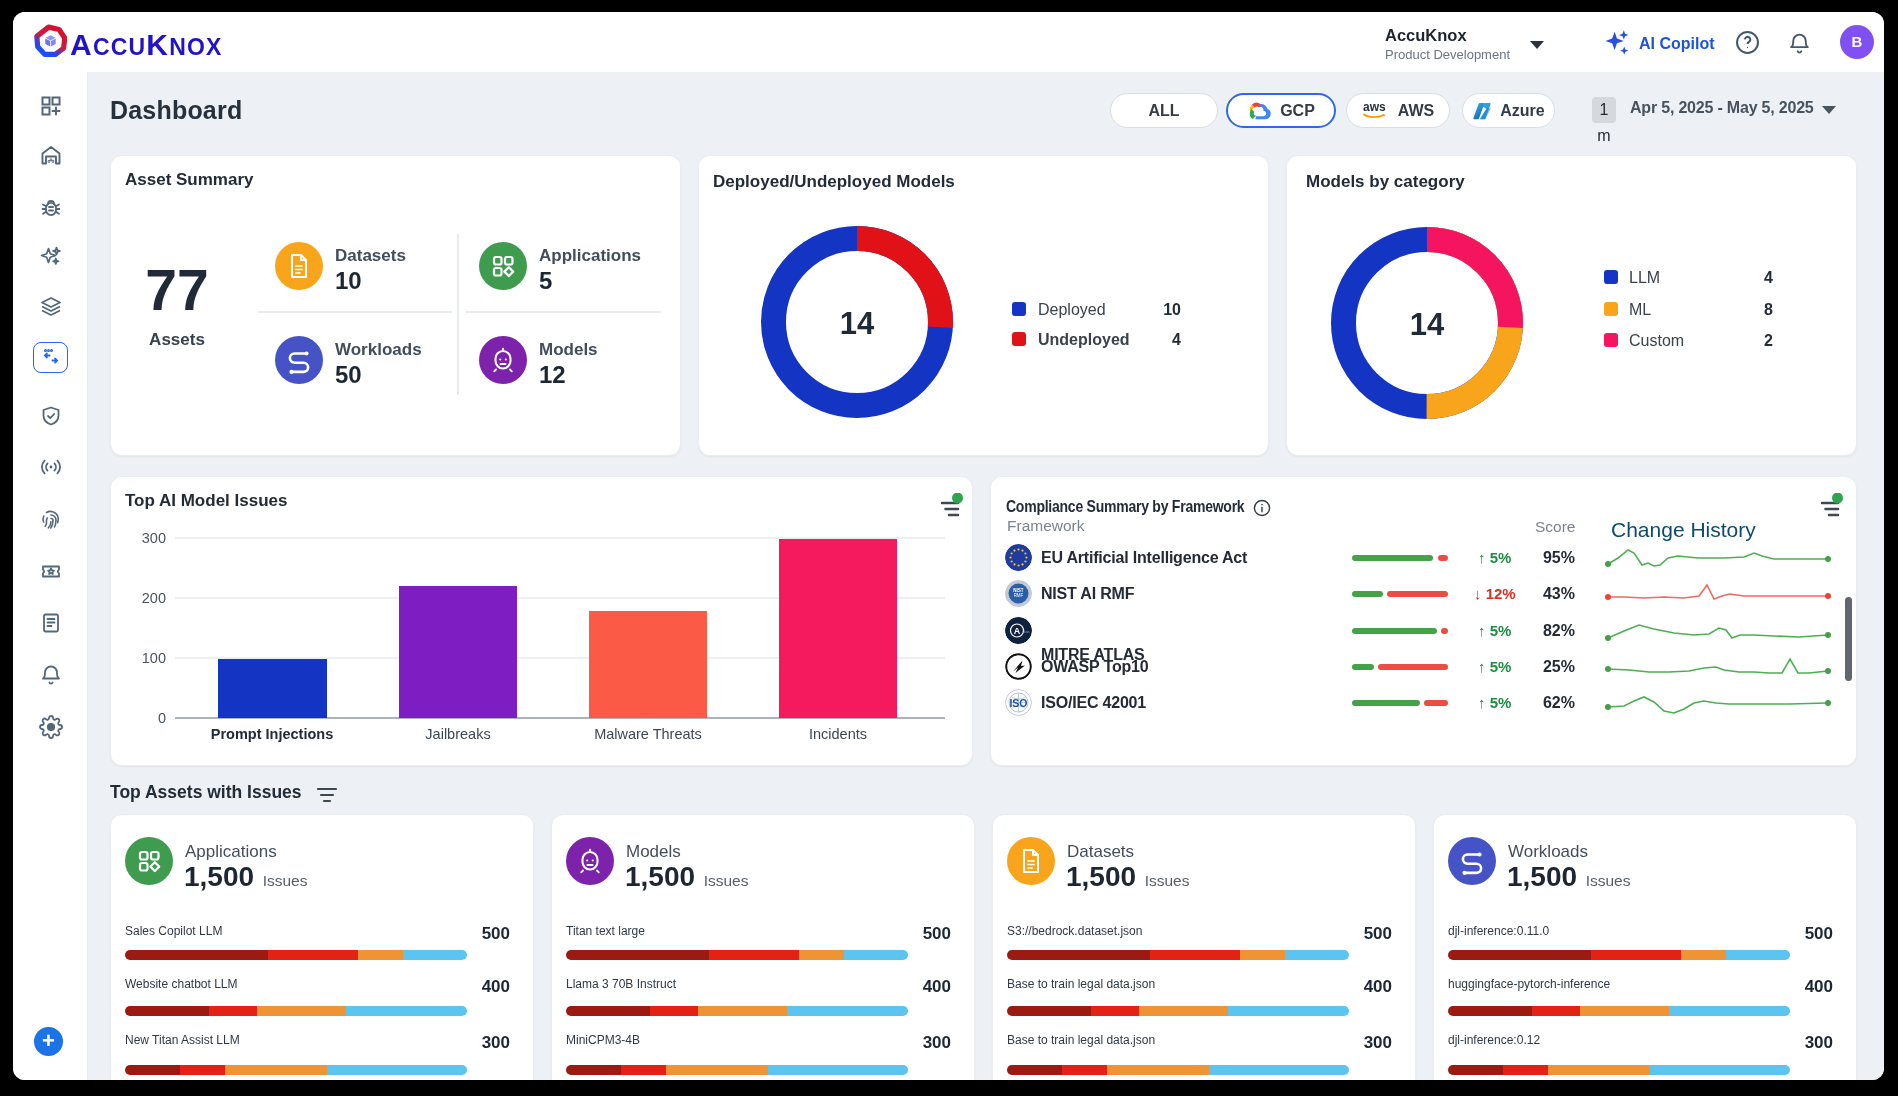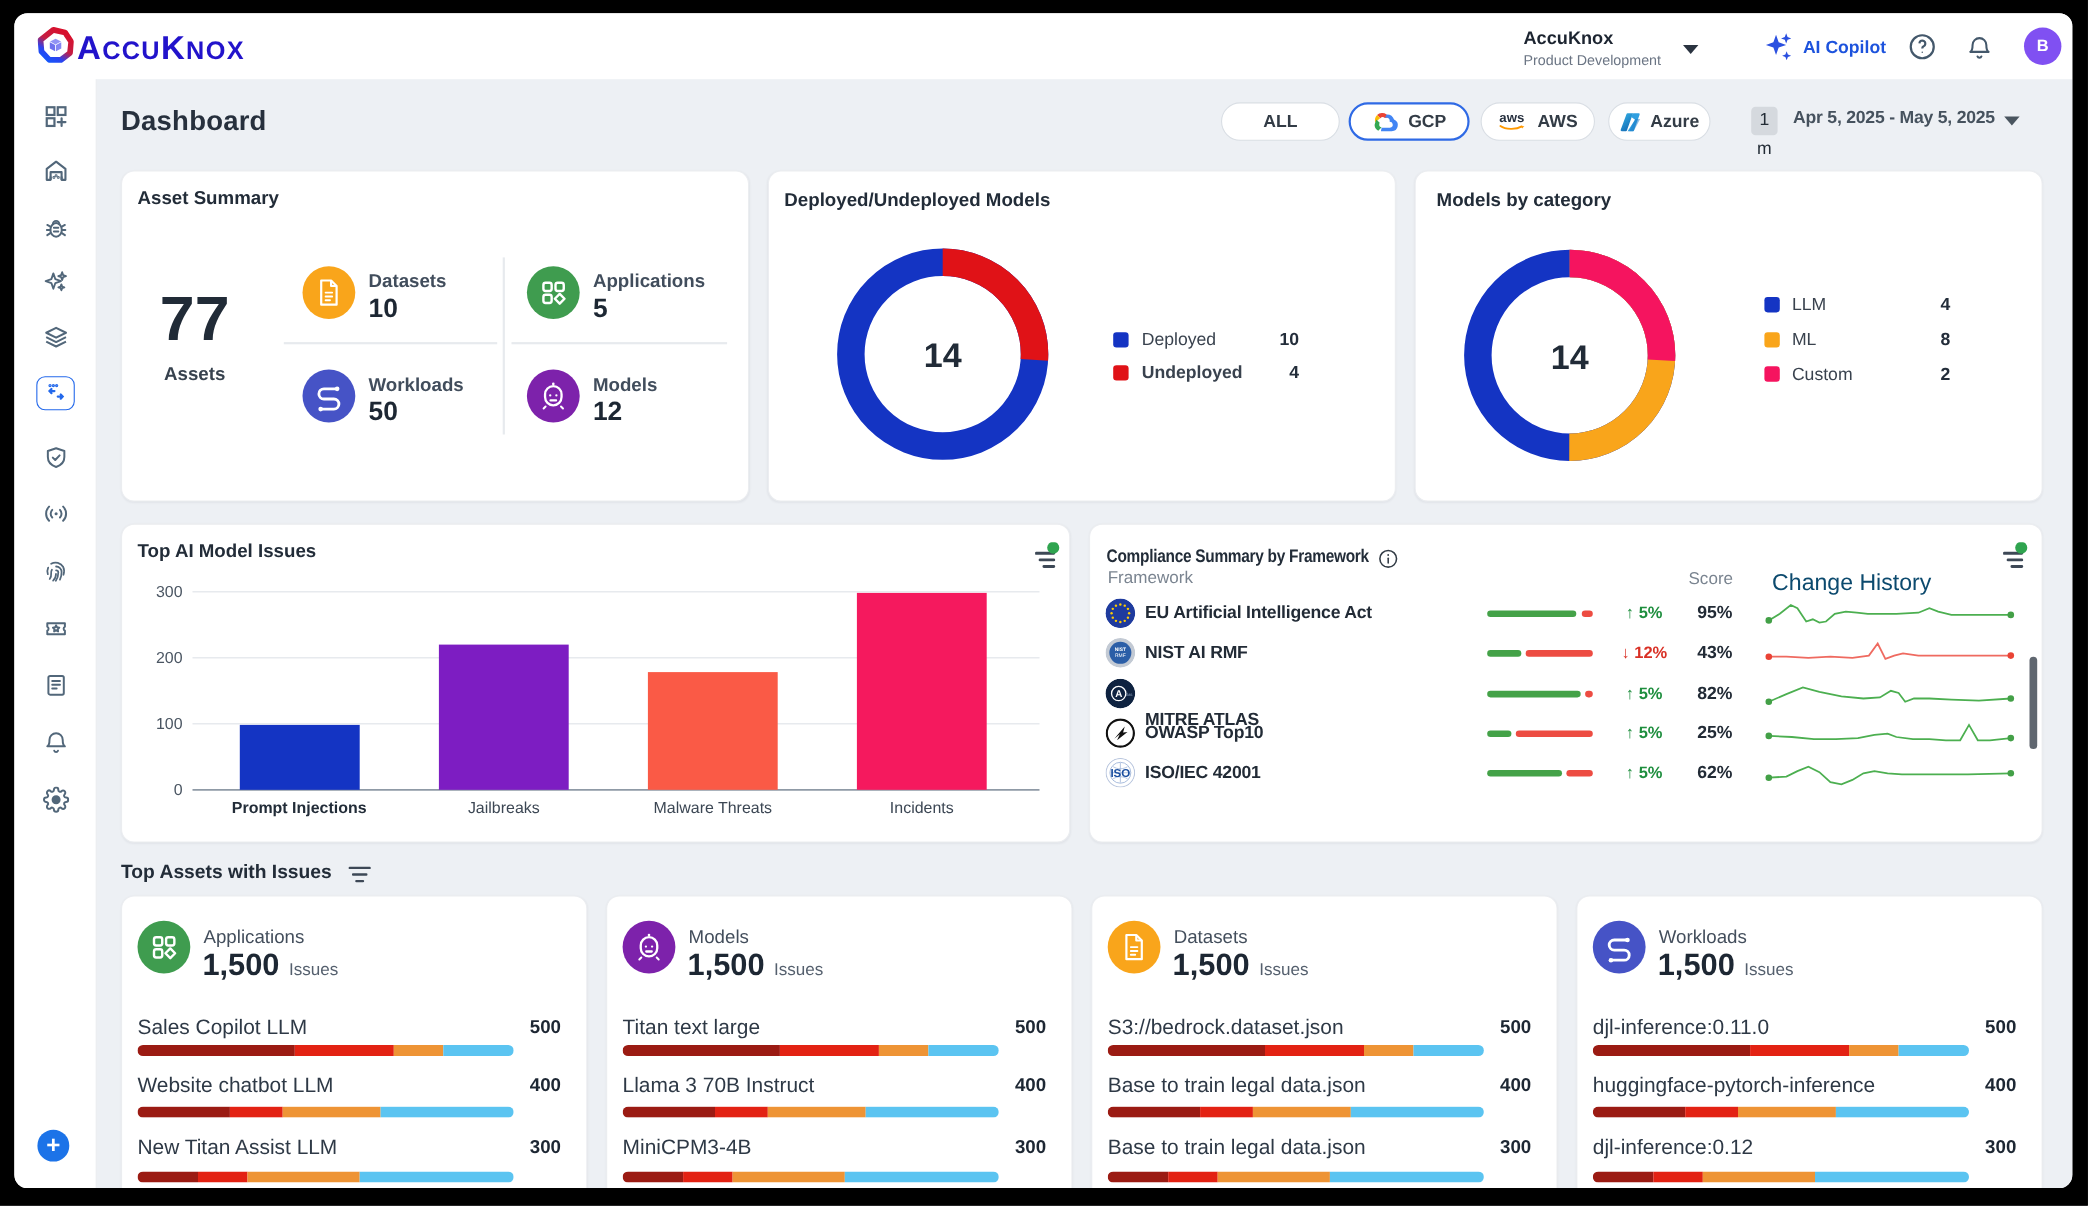--- a/index.html
+++ b/index.html
@@ -56,21 +56,21 @@
 .lg-tx { position:absolute; font-size:16px; color:#39424e; }
 .lg-n { position:absolute; font-size:16px; font-weight:bold; color:#232d3a; text-align:right; width:40px; }
 
 .fw-name { position:absolute; font-size:16px; letter-spacing:-0.2px; font-weight:bold; color:#222b36; }
 .fw-ico { position:absolute; width:27px; height:27px; border-radius:50%; }
 .chg { position:absolute; font-size:15px; font-weight:bold; }
 .score { position:absolute; font-size:16px; font-weight:bold; color:#222b36; width:50px; text-align:right; }
 
 .b-ico { position:absolute; width:48px; height:48px; border-radius:50%; }
 .b-title { position:absolute; font-size:17px; color:#434e5c; }
-.row-name { position:absolute; font-size:19px; color:#2e3946; }
+.row-name { position:absolute; font-size:12px; color:#2e3946; }
 .row-val { position:absolute; font-size:17px; font-weight:bold; color:#1d2733; width:60px; text-align:right; }
 .sbar { position:absolute; height:10px; border-radius:5px; overflow:hidden; display:flex; }
 .sbar div { height:10px; }
 </style>
 </head>
 <body>
 <div class="app">
 
 <div class="hdr">
   <svg class="abs" style="left:21px;top:12px" width="33" height="34" viewBox="0 0 33 34">

